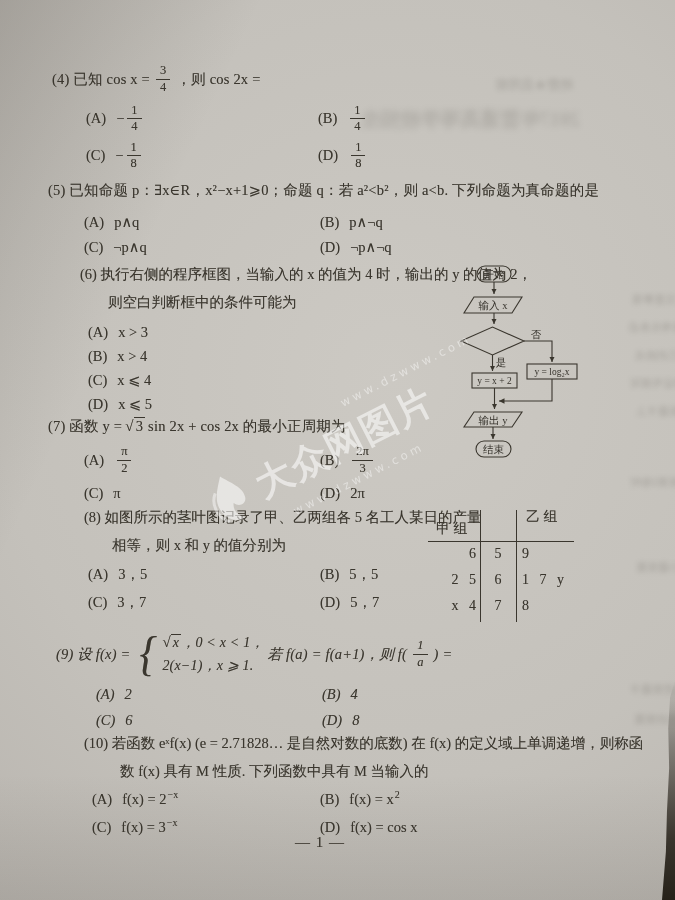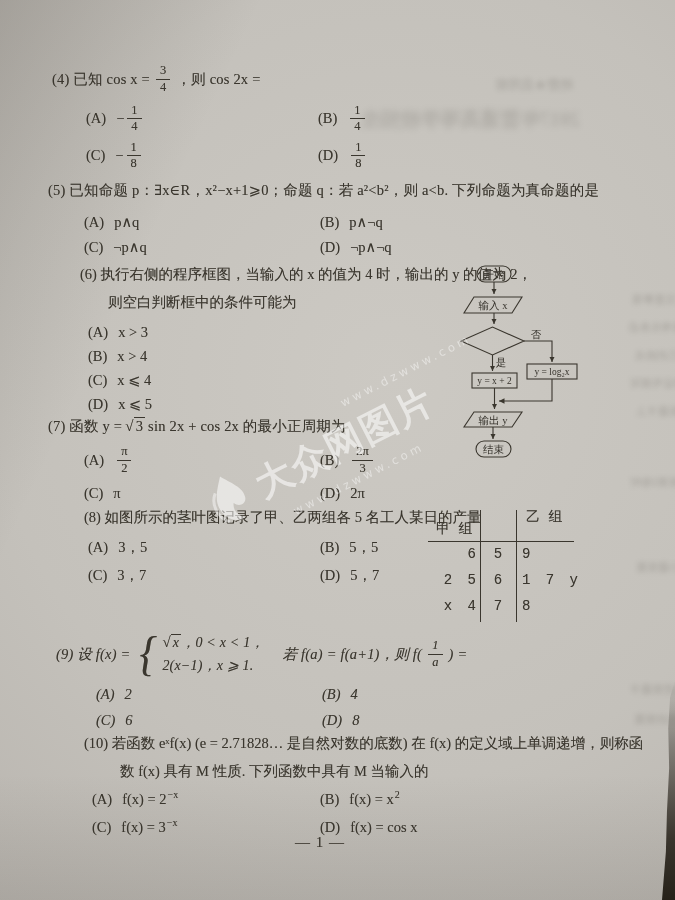--- a/index.html
+++ b/index.html
@@ -37,21 +37,21 @@
            margin:0 2px 0 6px; }
   .cases{ display:inline-flex; flex-direction:column; gap:3px; font-size:14px; line-height:20px; }
 
   .sup{ font-size:10px; position:relative; top:-5px; margin-left:1px; }
 
   
   .flowchart{ position:absolute; left:450px; top:258px; width:190px; height:212px; }
   .flowchart svg{ position:absolute; left:0; top:0; }
 
   
-  .sl-table{ position:absolute; left:428px; top:508px; width:152px; height:118px; font-size:14px;font-family:Liberation Mono, monospace; }
+  .sl-table{ position:absolute; left:428px; top:508px; width:152px; height:118px; font-size:14px; }
   .sl-line{ position:absolute; background:var(--ink); }
   .sl-cell{ position:absolute; white-space:nowrap; text-shadow:0 0 .6px rgba(58,54,46,.4); }
   .sl-left{ width:48px; text-align:right; word-spacing:7px; }
   .sl-stem{ left:52px; width:36px; text-align:center; }
   .sl-right{ left:94px; text-align:left; word-spacing:7px; }
 
   
   .watermark{ position:absolute; left:196px; top:396px; width:310px;
               transform:rotate(-27deg); pointer-events:none; }
   .wm-url{ font-size:11.5px; letter-spacing:3.5px; color:rgba(255,255,255,.45);
@@ -245,20 +245,21 @@
         </div>
       <div class="opt" style="height:26px;">
           <span class="olab">(D)</span>
           <span>2π</span>
         </div>
     </div>
   </div>
 
   <div class="q" style="left:52px;top:504px;">
     <div class="stem-line">(8) 如图所示的茎叶图记录了甲、乙两组各 5 名工人某日的产量</div>
+    <div class="stem-line" style="padding-left:28px;">相等，则 x 和 y 的值分别为</div>
     <div class="opts" style="grid-template-columns:232px auto;row-gap:9px;margin-left:36px;margin-top:6px;">
       <div class="opt">
           <span class="olab">(A)</span>
           <span>3，5</span>
         </div>
       <div class="opt">
           <span class="olab">(B)</span>
           <span>5，5</span>
         </div>
       <div class="opt">
@@ -290,21 +291,21 @@
   </div>
 
   <div class="q" style="left:56px;top:632px;font-style:italic;">
     <div class="stem stem-flex">
       <span>(9) 设 f(x) =</span>
       <span class="lbrace">{</span>
       <span class="cases">
         <span><span class="sqrt"><span class="rad">√</span><span class="arg">x</span></span><span>，0 &lt; x &lt; 1，</span></span>
         <span>2(x−1)，x ⩾ 1.</span>
       </span>
-      <span style="margin-left:15px;">若 f(a) = f(a+1)，则 f(</span>
+      <span style="margin-left:0;">若 f(a) = f(a+1)，则 f(</span>
       <span class="frac">
           <span class="fnum">1</span>
           <span class="fden">a</span>
         </span>
       <span>) =</span>
     </div>
     <div class="opts" style="grid-template-columns:226px auto;row-gap:9px;margin-left:40px;margin-top:10px;">
       <div class="opt">
           <span class="olab">(A)</span>
           <span>2</span>

